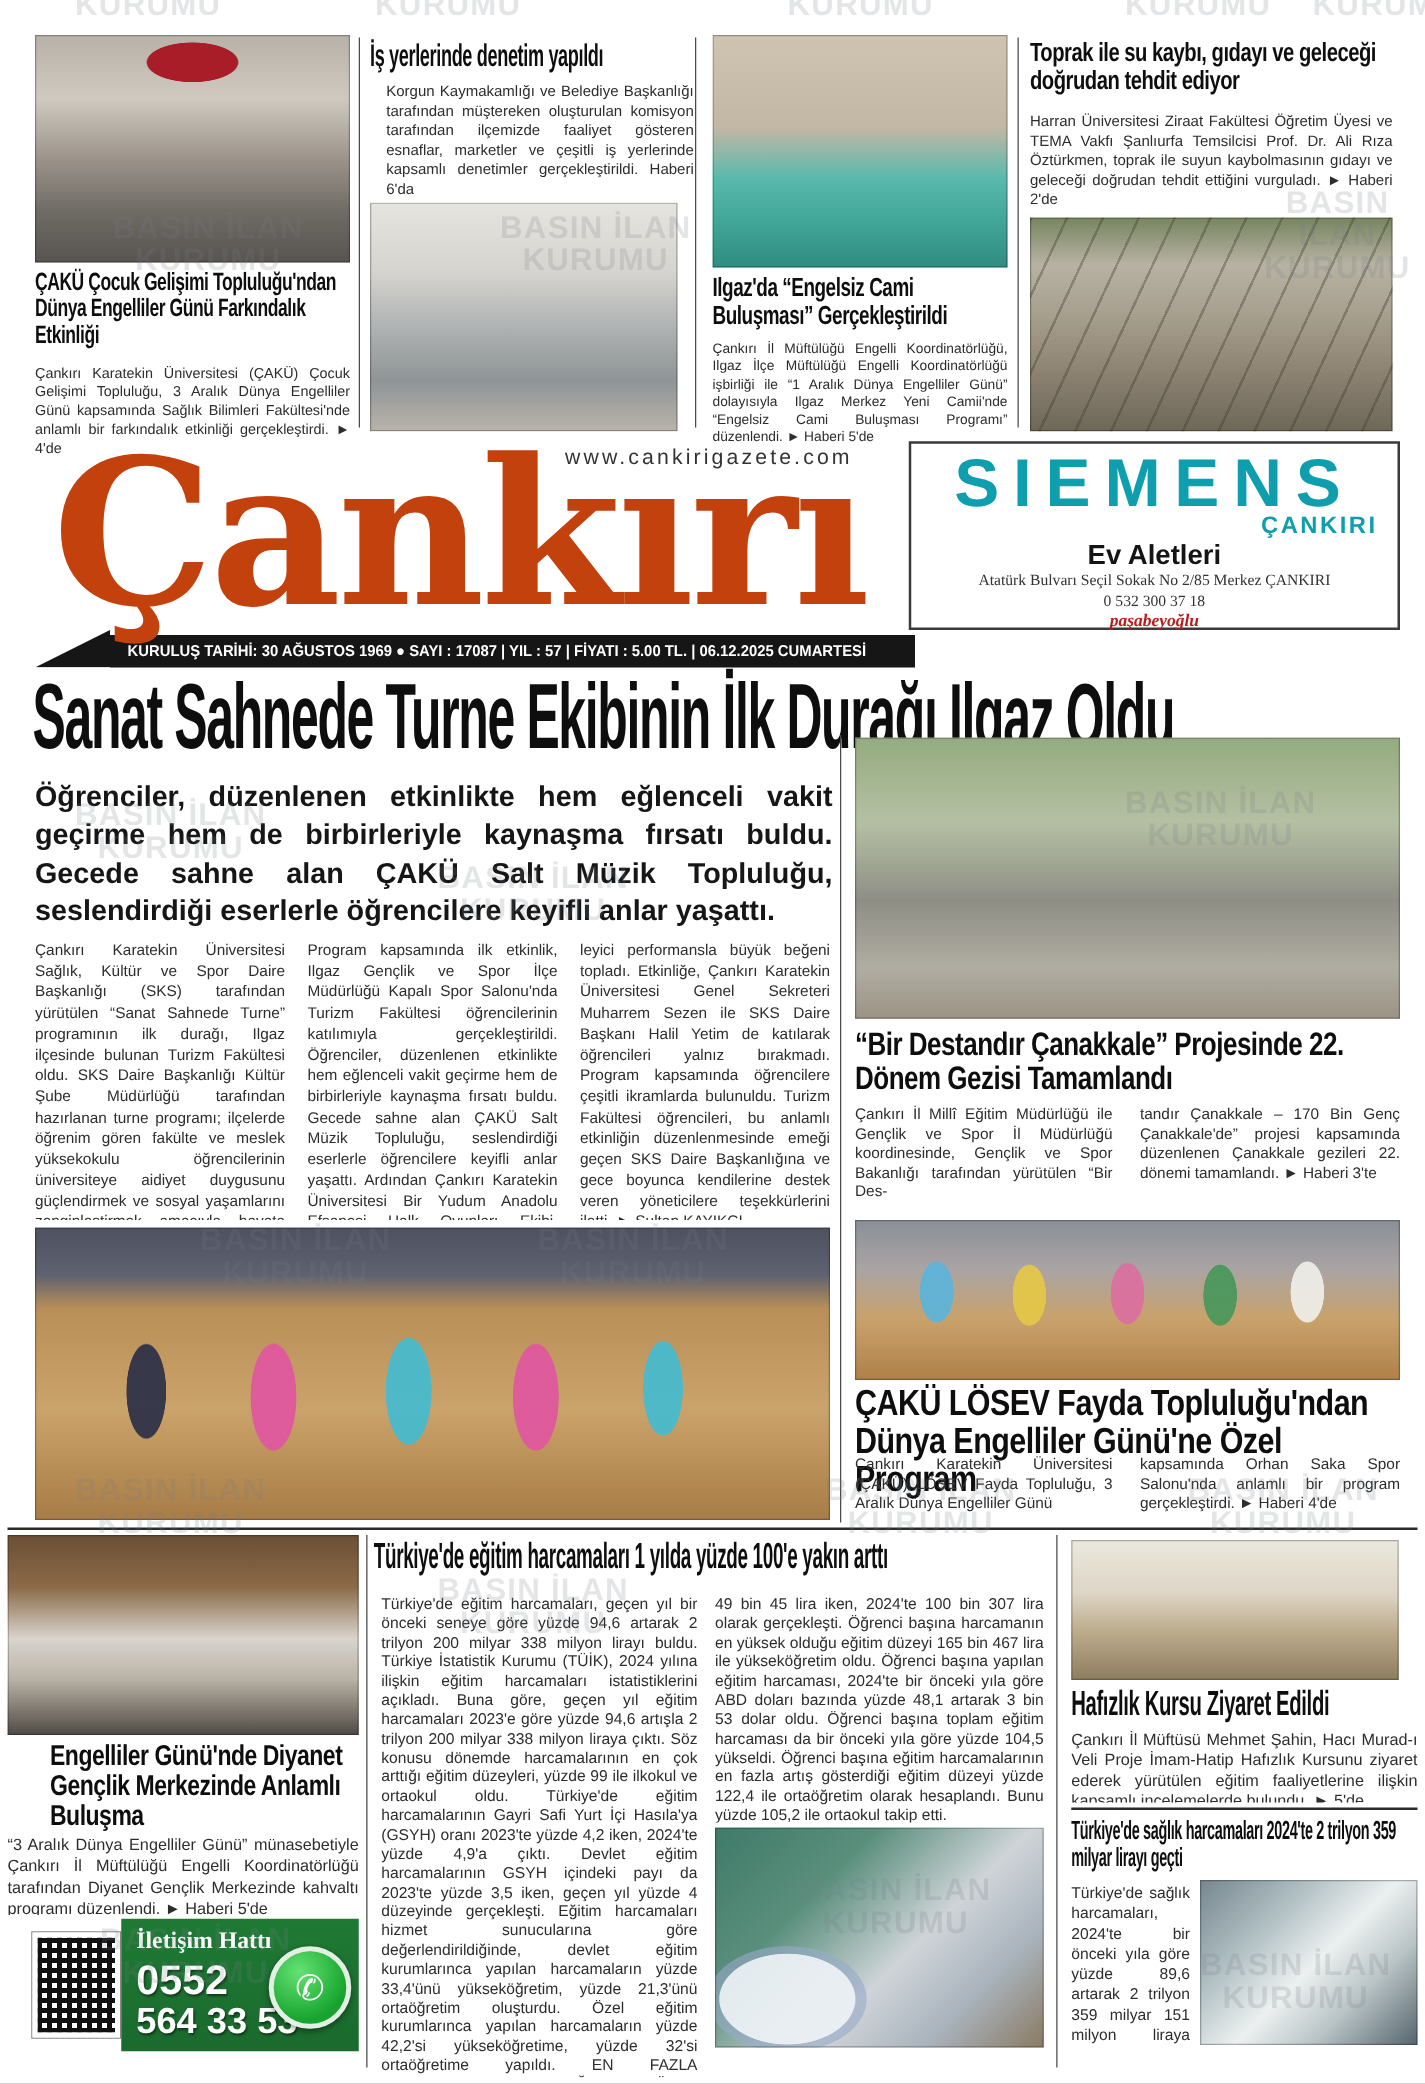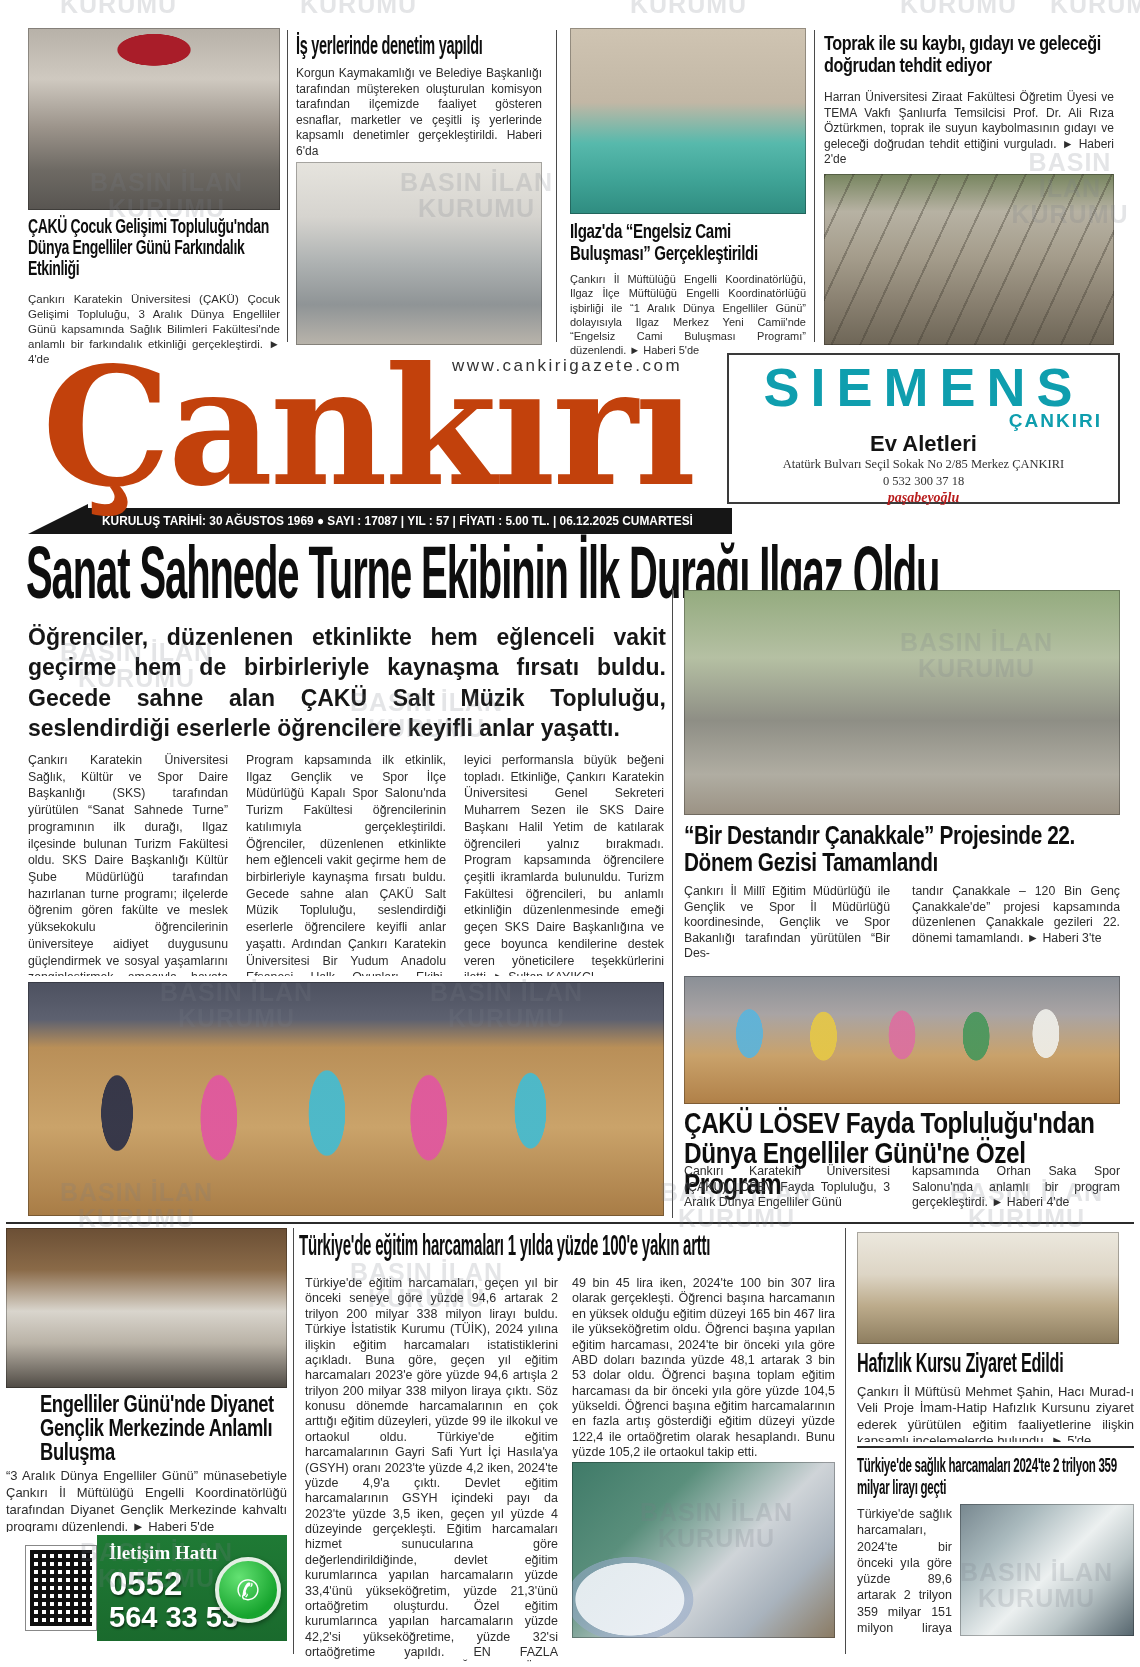--- a/index.html
+++ b/index.html
@@ -73,21 +73,21 @@
   <div class="abs hl" style="left:28px;top:216px;width:252px;font-size:20px;">
     <span class="c" style="--s:.7">ÇAKÜ Çocuk Gelişimi Topluluğu'ndan Dünya Engelliler Günü Farkındalık Etkinliği</span>
   </div>
   <div class="abs jt small" style="left:28px;top:292px;width:252px;height:78px;overflow:hidden;font-size:11.5px;">Çankırı Karatekin Üniversitesi (ÇAKÜ) Çocuk Gelişimi Topluluğu, 3 Aralık Dünya Engelliler Günü kapsamında Sağlık Bilimleri Fakültesi'nde anlamlı bir farkındalık etkinliği gerçekleştirdi.  ► 4'de</div>
 
   <div class="abs vr" style="left:287px;top:30px;height:312px;"></div>
 
   <div class="abs hl" style="left:296px;top:32px;width:246px;font-size:25px;">
     <span class="c1" style="--s:.58">İş yerlerinde denetim yapıldı</span>
   </div>
-  <div class="abs jt small" style="left:296px;top:66px;width:246px;height:92px;overflow:hidden;font-size:12px;">Korgun Kaymakamlığı ve Belediye Başkanlığı tarafından müştereken oluşturulan komisyon tarafından ilçemizde faaliyet gösteren esnaflar, marketler ve çeşitli iş yerlerinde kapsamlı denetimler gerçekleştirildi.     Haberi 6'da</div>
+  <div class="abs jt small" style="left:309px;top:66px;width:246px;height:92px;overflow:hidden;font-size:12px;">Korgun Kaymakamlığı ve Belediye Başkanlığı tarafından müştereken oluşturulan komisyon tarafından ilçemizde faaliyet gösteren esnaflar, marketler ve çeşitli iş yerlerinde kapsamlı denetimler gerçekleştirildi.     Haberi 6'da</div>
   <div class="abs photo ph-market" style="left:296px;top:162px;width:246px;height:183px;"></div>
 
   <div class="abs vr" style="left:556px;top:30px;height:312px;"></div>
 
   <div class="abs photo ph-cami" style="left:570px;top:28px;width:236px;height:186px;"></div>
   <div class="abs hl" style="left:570px;top:220px;width:236px;font-size:21px;">
     <span class="c" style="--s:.72">Ilgaz'da “Engelsiz Cami Buluşması” Gerçekleştirildi</span>
   </div>
   <div class="abs jt small" style="left:570px;top:272px;width:236px;height:82px;overflow:hidden;font-size:11px;">Çankırı İl Müftülüğü Engelli Koordinatörlüğü, Ilgaz İlçe Müftülüğü Engelli Koordinatörlüğü işbirliği ile “1 Aralık Dünya Engelliler Günü” dolayısıyla Ilgaz Merkez Yeni Camii'nde “Engelsiz Cami Buluşması Programı” düzenlendi. ► Haberi 5'de</div>
 
@@ -128,21 +128,21 @@
   <div class="abs jt" style="left:464px;top:752px;width:200px;height:224px;overflow:hidden;font-size:12.3px;line-height:1.36;">leyici performansla büyük beğeni topladı. Etkinliğe, Çankırı Karatekin Üniversitesi Genel Sekreteri Muharrem Sezen ile SKS Daire Başkanı Halil Yetim de katılarak öğrencileri yalnız bırakmadı. Program kapsamında öğrencilere çeşitli ikramlarda bulunuldu. Turizm Fakültesi öğrencileri, bu anlamlı etkinliğin düzenlenmesinde emeği geçen SKS Daire Başkanlığına ve gece boyunca kendilerine destek veren yöneticilere teşekkürlerini iletti. ► Sultan KAYIKÇI</div>
 
   <div class="abs photo ph-dans" style="left:28px;top:982px;width:636px;height:234px;"></div>
 
   <div class="abs vr" style="left:672px;top:588px;height:630px;"></div>
 
   <div class="abs hl" style="left:684px;top:822px;width:436px;font-size:26px;">
     <span class="c" style="--s:.8">“Bir Destandır Çanakkale” Projesinde 22. Dönem Gezisi Tamamlandı</span>
   </div>
   <div class="abs jt" style="left:684px;top:884px;width:206px;height:92px;overflow:hidden;font-size:12.3px;line-height:1.27;">Çankırı İl Millî Eğitim Müdürlüğü ile Gençlik ve Spor İl Müdürlüğü koordinesinde, Gençlik ve Spor Bakanlığı tarafından yürütülen “Bir Des-</div>
-  <div class="abs jt" style="left:912px;top:884px;width:208px;height:92px;overflow:hidden;font-size:12.3px;line-height:1.27;">tandır Çanakkale – 120 Bin Genç Çanakkale'de” projesi kapsamında düzenlenen Çanakkale gezileri 22. dönemi tamamlandı. ► Haberi 3'te</div>
+  <div class="abs jt" style="left:912px;top:884px;width:208px;height:92px;overflow:hidden;font-size:12.3px;line-height:1.27;">tandır Çanakkale – 170 Bin Genç Çanakkale'de” projesi kapsamında düzenlenen Çanakkale gezileri 22. dönemi tamamlandı. ► Haberi 3'te</div>
 
   <div class="abs photo ph-kostum" style="left:684px;top:976px;width:436px;height:128px;"></div>
   <div class="abs hl" style="left:684px;top:1108px;width:436px;font-size:29px;">
     <span class="c" style="--s:.84">ÇAKÜ LÖSEV Fayda Topluluğu'ndan Dünya Engelliler Günü'ne Özel Program</span>
   </div>
   <div class="abs jt" style="left:684px;top:1164px;width:206px;height:56px;overflow:hidden;font-size:12.3px;line-height:1.27;">Çankırı Karatekin Üniversitesi (ÇAKÜ) LÖSEV Fayda Topluluğu, 3 Aralık Dünya Engelliler Günü</div>
   <div class="abs jt" style="left:912px;top:1164px;width:208px;height:56px;overflow:hidden;font-size:12.3px;line-height:1.27;">kapsamında Orhan Saka Spor Salonu'nda anlamlı bir program gerçekleştirdi. ► Haberi 4'de</div>
 
   <div class="abs hr" style="left:6px;top:1222px;width:1128px;"></div>
   <div class="abs vr" style="left:293px;top:1228px;height:426px;"></div>

